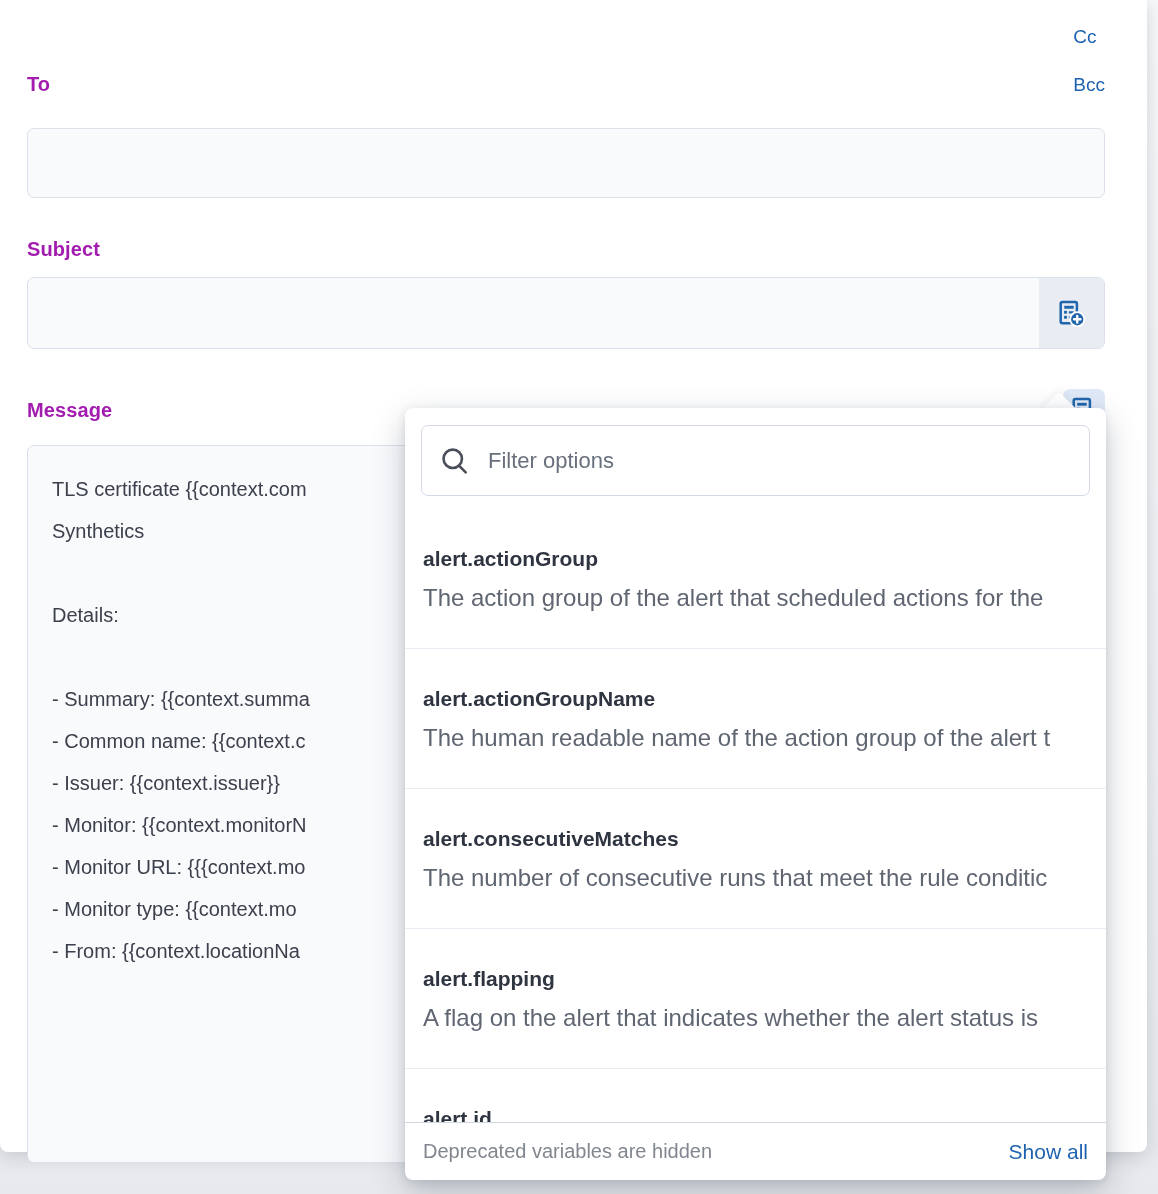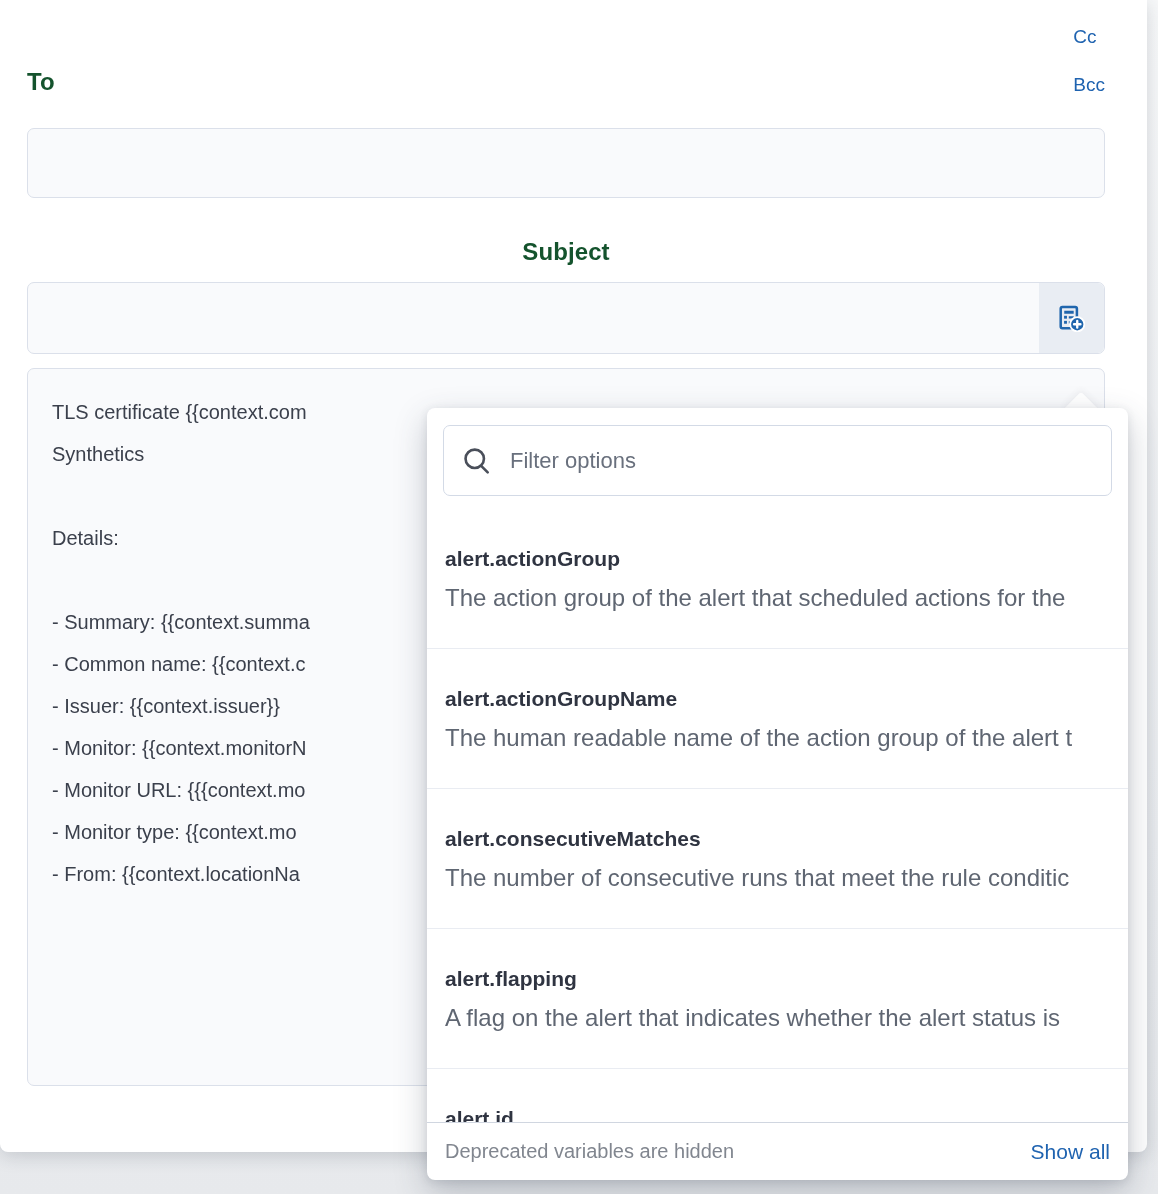--- a/index.html
+++ b/index.html
@@ -6,42 +6,42 @@
     font-family:"Liberation Sans","DejaVu Sans",sans-serif;
     background:linear-gradient(180deg,#f7f8f9 0%,#eceef1 70%,#e7e9ec 100%);}
   *{box-sizing:border-box;}
 
   
   .panel{position:absolute;left:0;top:0;width:1147px;height:1152px;background:#ffffff;
     border-radius:0 0 8px 8px;box-shadow:0 4px 18px rgba(40,50,65,.18);}
 
   .form-area{position:absolute;left:27px;top:0;width:1078px;}
 
-  .field-label{font-size:24px;font-weight:700;color:#14532d;letter-spacing:.1px;text-align:center;}
+  .field-label{font-size:20px;font-weight:700;color:#a21caf;letter-spacing:.1px;}
   .label-row{display:flex;justify-content:space-between;align-items:flex-end;}
   .links{display:flex;gap:26px;flex-direction:column;}
   .text-link{font-size:19px;color:#1f63b0;cursor:pointer;}
 
   .input-box{width:1078px;background:#f9fafc;border:1px solid #dbe0ea;border-radius:7px;}
   .to-input{height:70px;margin-top:32px;}
   .subject-wrap{position:relative;height:72px;margin-top:16px;overflow:hidden;}
   .append-btn{position:absolute;right:0;top:0;width:65px;height:100%;background:#e9edf3;
     border-radius:0 6px 6px 0;display:flex;align-items:center;justify-content:center;cursor:pointer;}
 
   .message-row{display:flex;justify-content:space-between;align-items:center;margin-top:40px;height:42px;}
   .msg-var-btn{width:42px;height:42px;border-radius:7px;background:#dfe9f7;border:none;
     display:flex;align-items:center;justify-content:center;cursor:pointer;}
 
   textarea.message{display:block;width:1078px;height:718px;margin-top:14px;resize:none;
     background:#f9fafc;border:1px solid #dbe0ea;border-radius:7px;outline:none;
     padding:22px 24px;font-family:"Liberation Sans","DejaVu Sans",sans-serif;
     font-size:20px;line-height:42px;color:#3b404c;overflow:hidden;white-space:pre;}
 
   
-  .popover{position:absolute;left:427px;top:408px;width:701px;height:772px;z-index:5;}
+  .popover{position:absolute;left:405px;top:408px;width:701px;height:772px;z-index:5;}
   .popover-arrow{position:absolute;left:641px;top:-11px;width:26px;height:26px;background:#ffffff;
     transform:rotate(45deg);border-radius:3px;box-shadow:-2px -2px 6px rgba(60,70,85,.06);}
   .popover-inner{position:absolute;inset:0;background:#ffffff;border-radius:8px;overflow:hidden;
     box-shadow:0 12px 32px rgba(55,65,82,.28),0 2px 8px rgba(55,65,82,.12);
     display:flex;flex-direction:column;}
   .filter-area{padding:17px 16px 0 16px;flex:0 0 auto;}
   .filter-box{height:71px;background:#ffffff;border:1px solid #d3dae6;border-radius:7px;
     display:flex;align-items:center;padding:0 18px;gap:16px;}
   .filter-input{border:none;outline:none;flex:1;font-size:22px;color:#343741;background:transparent;
     font-family:"Liberation Sans","DejaVu Sans",sans-serif;}
@@ -94,20 +94,28 @@
     <div class="field-label" style="margin-top:40px;">Subject</div>
     <div class="input-box subject-wrap">
       <input style="position: absolute; inset: 0px; border: none; background: transparent; outline: none; padding: 0px 80px 0px 20px; font-size: 20px; color: rgb(59, 64, 76); font-family: inherit;" value="">
       <div class="append-btn">
         <svg class="icon-svg" width="27" height="27" viewBox="0 0 16 16">
             <use href="#addvar-icon"></use>
           </svg>
       </div>
     </div>
 
+    <div class="message-row">
+      <div class="field-label">Message</div>
+      <button class="msg-var-btn">
+        <svg class="icon-svg" width="27" height="27" viewBox="0 0 16 16">
+            <use href="#addvar-icon"></use>
+          </svg>
+      </button>
+    </div>
     <textarea class="message" spellcheck="false" style="">TLS certificate {{context.com
 Synthetics
 
 Details:
 
 - Summary: {{context.summa
 - Common name: {{context.c
 - Issuer: {{context.issuer}}
 - Monitor: {{context.monitorN
 - Monitor URL: {{{context.mo

